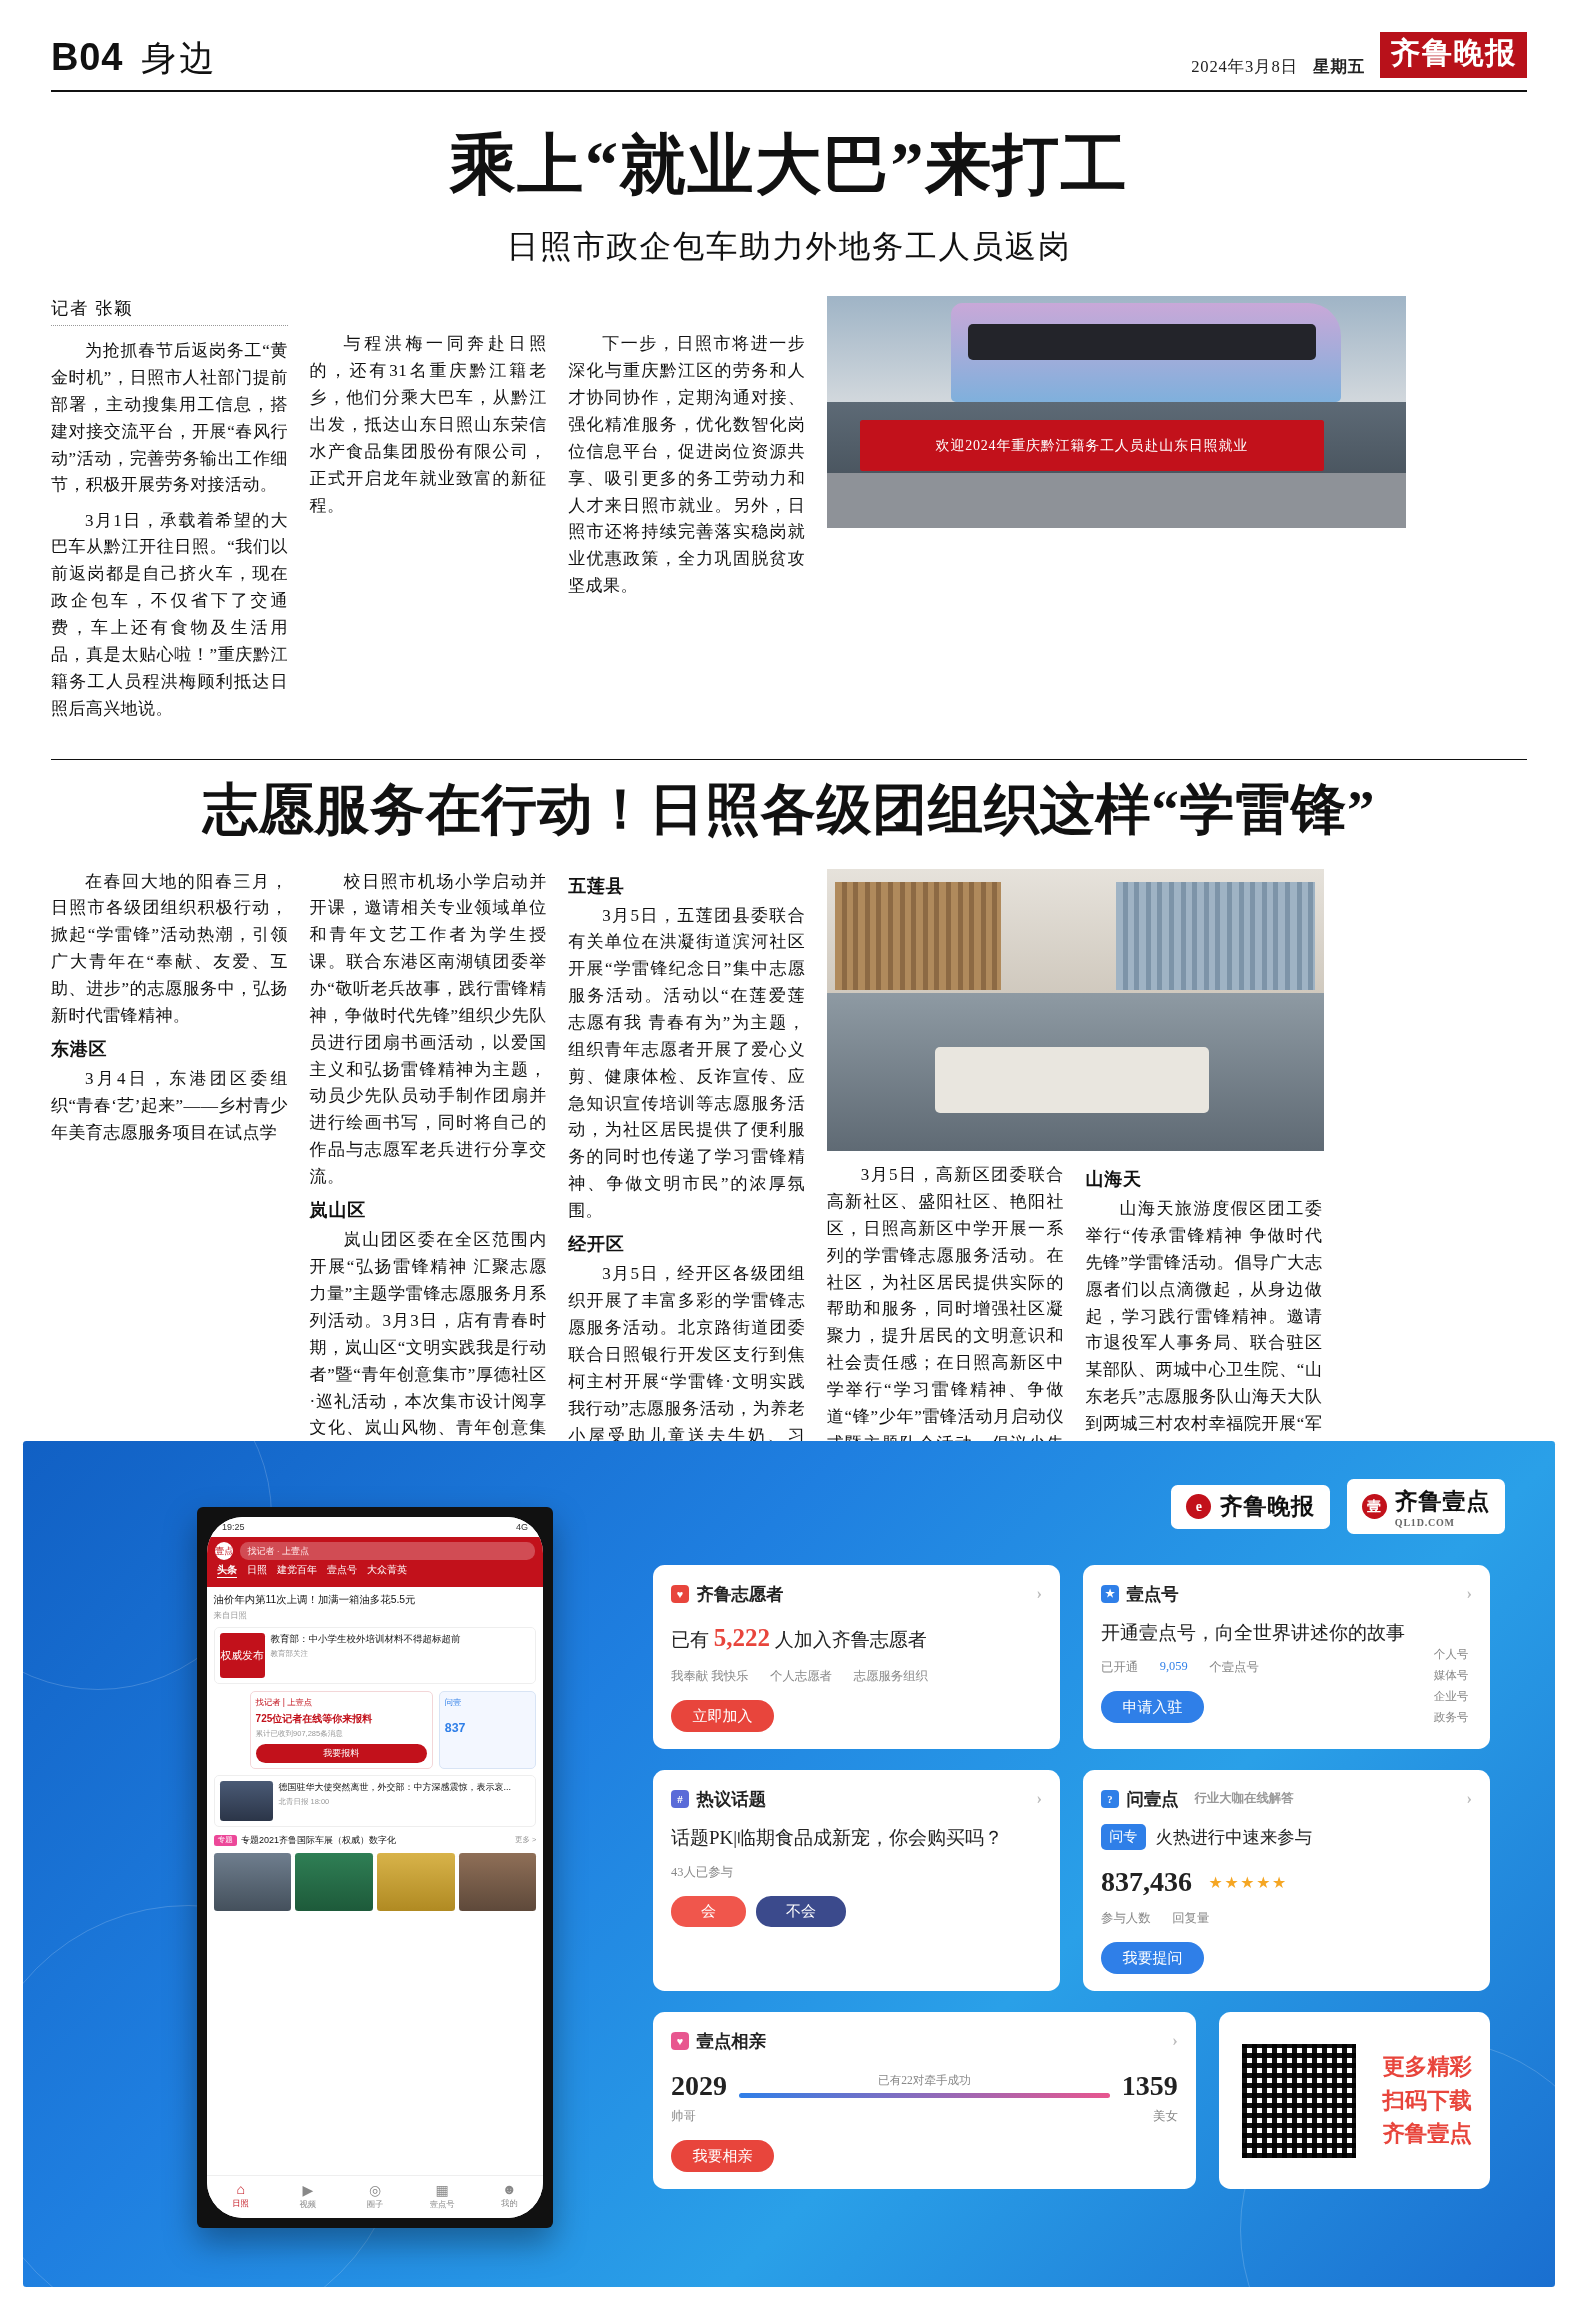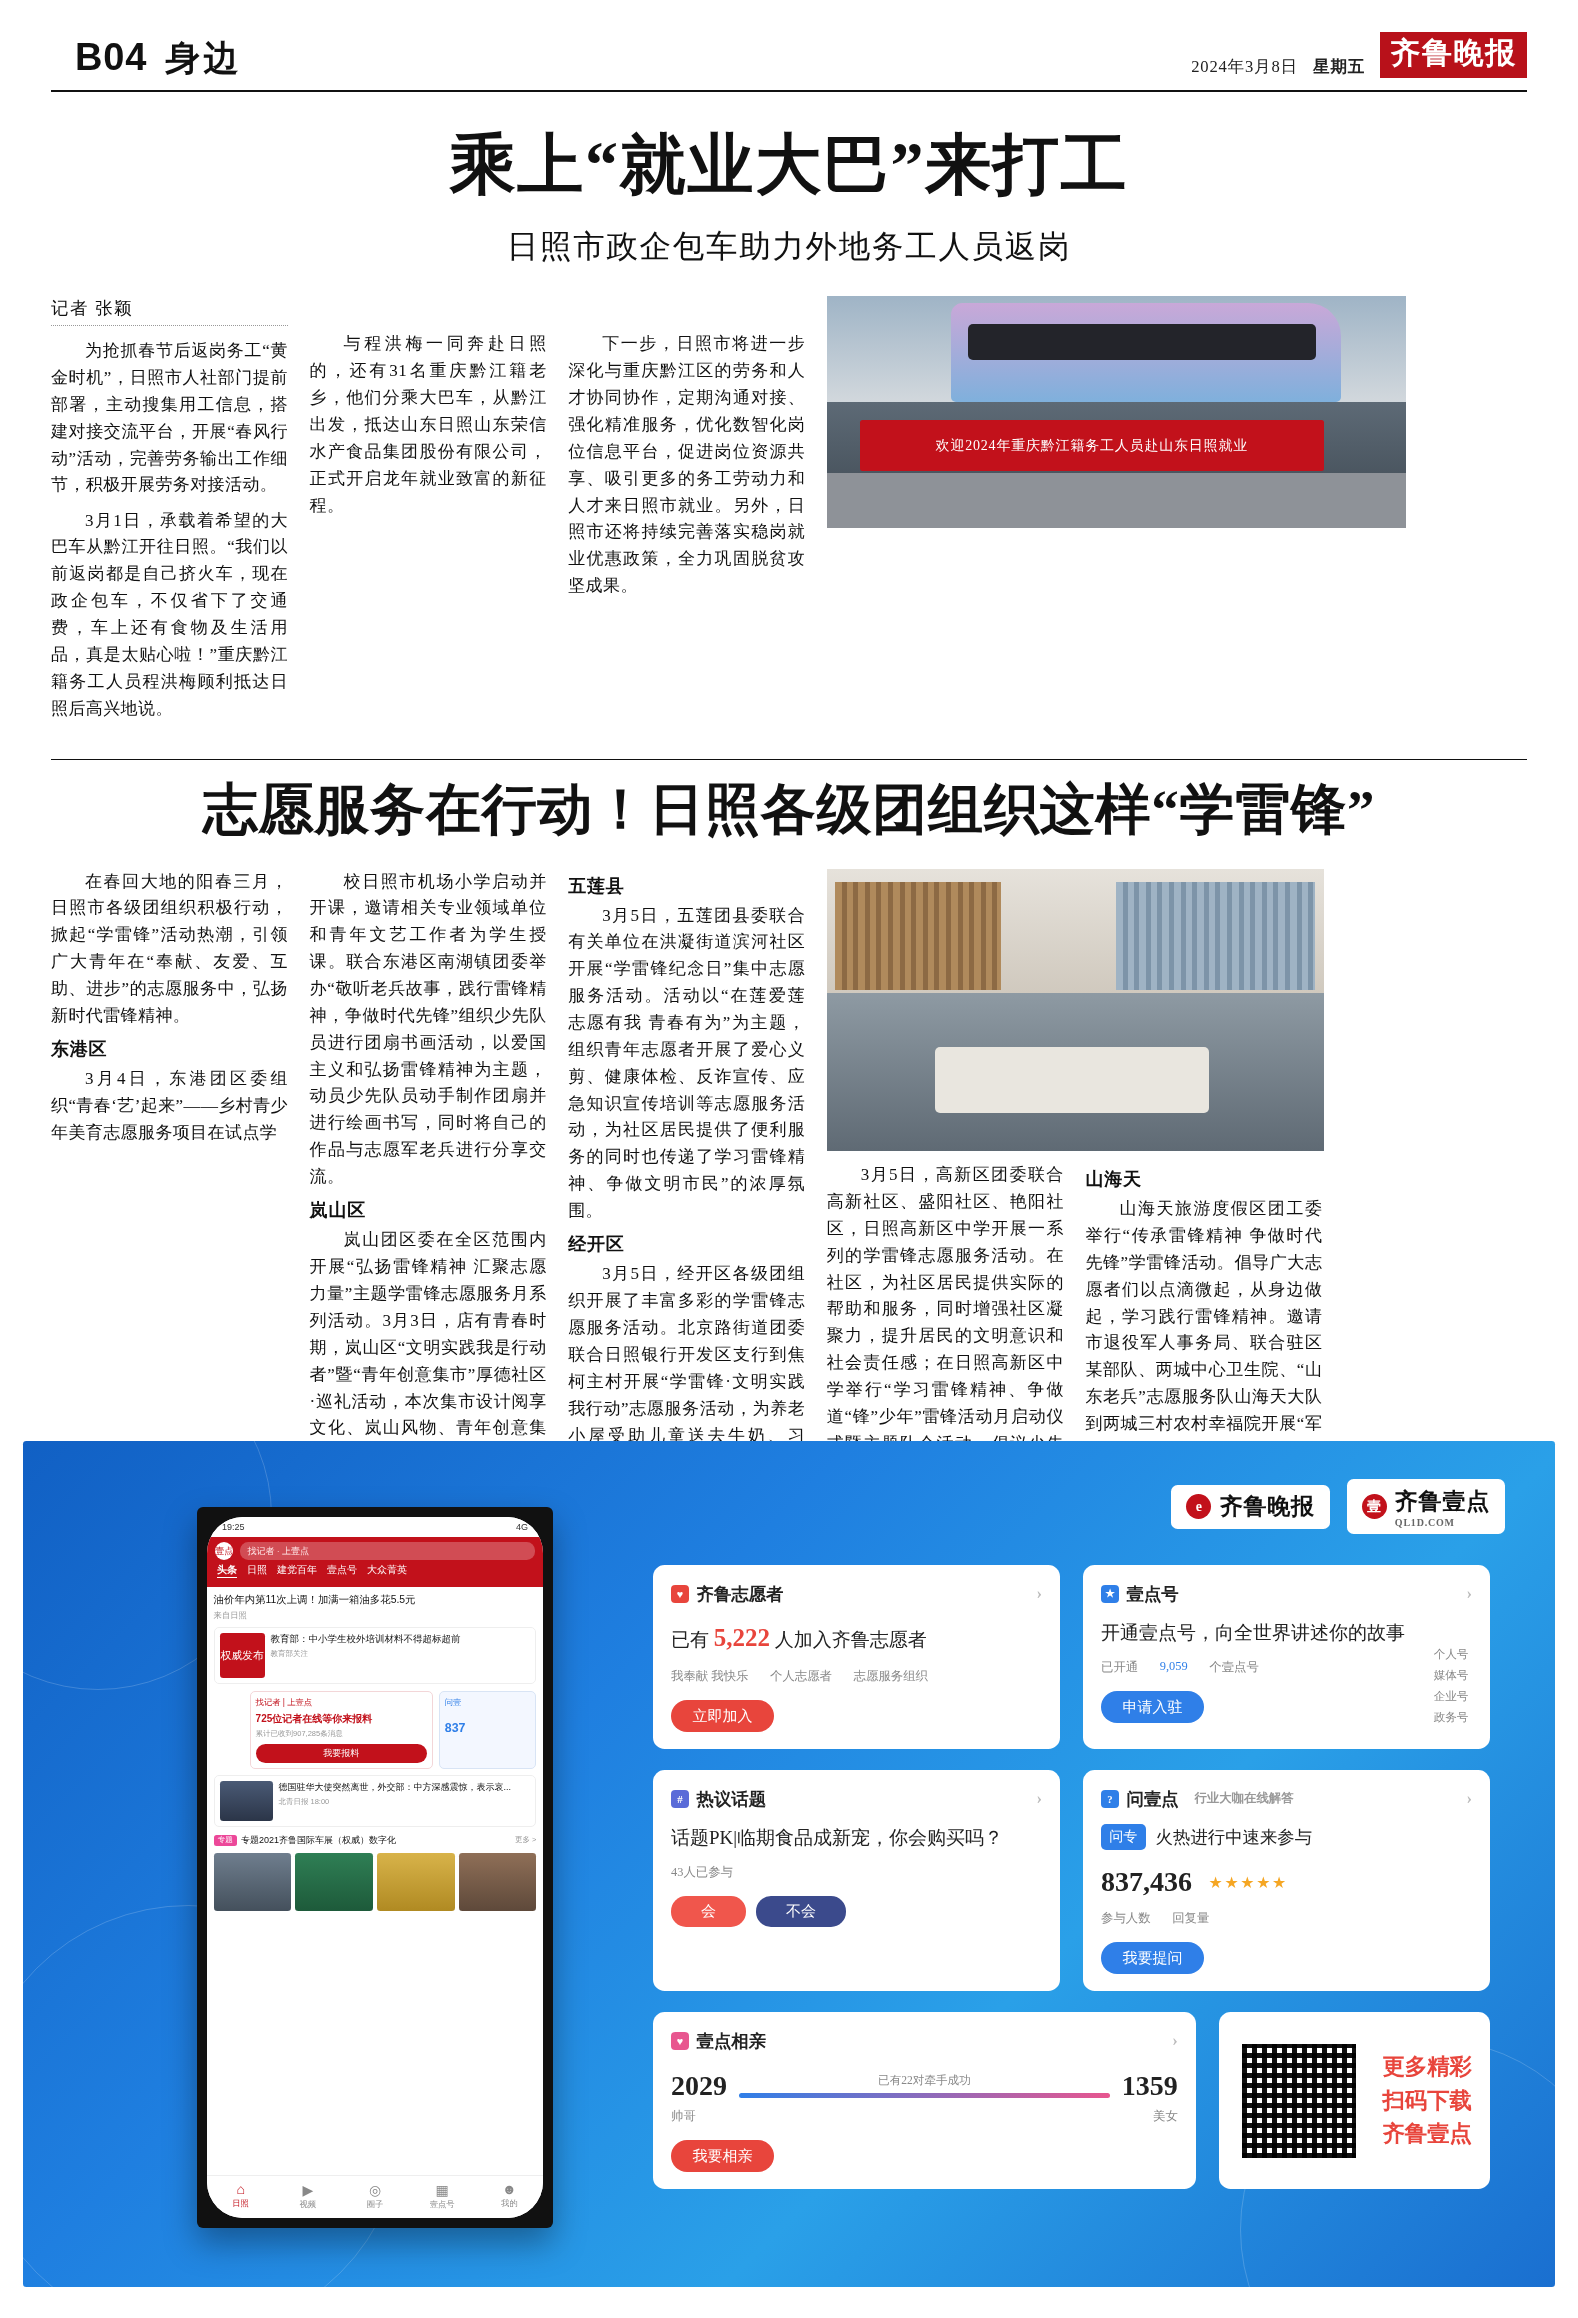--- a/index.html
+++ b/index.html
@@ -13,23 +13,23 @@
     overflow:hidden;
   }
   .page { position:relative; width:1578px; height:2319px; padding:0 51px; }
 
   
   .masthead {
     display:flex; align-items:flex-end; justify-content:space-between;
     padding-top:31.5px; padding-bottom:8.3px;
     border-bottom:2.5px solid #111;
   }
-  .mast-left { display:flex; align-items:baseline; gap:18px;margin-left:24px; }
+  .mast-left { display:flex; align-items:baseline; gap:18px; }
   .mast-page { font-size:38px; font-weight:bold; letter-spacing:0.8px; font-family:"Liberation Sans", sans-serif;}
-  .mast-sec { font-size:35px; font-weight:bold; letter-spacing:3.3px; }
+  .mast-sec { font-size:35px; font-weight:normal; letter-spacing:3.3px; }
   .mast-right { display:flex; align-items:flex-end; gap:15px; padding-bottom:3.3px;}
   .mast-date { font-size:16.6px; color:#222; letter-spacing:0.8px; }
   .mast-week { font-size:16.6px; color:#222; font-weight:bold; letter-spacing:0.8px;}
   .mast-logo {
     font-size:30px; font-weight:bold; letter-spacing:1.7px;
     background:#b8111a; color:#fff; padding:1.7px 10px 4.1px 10px;
     font-family:"Liberation Serif", serif;
   }
 
   

